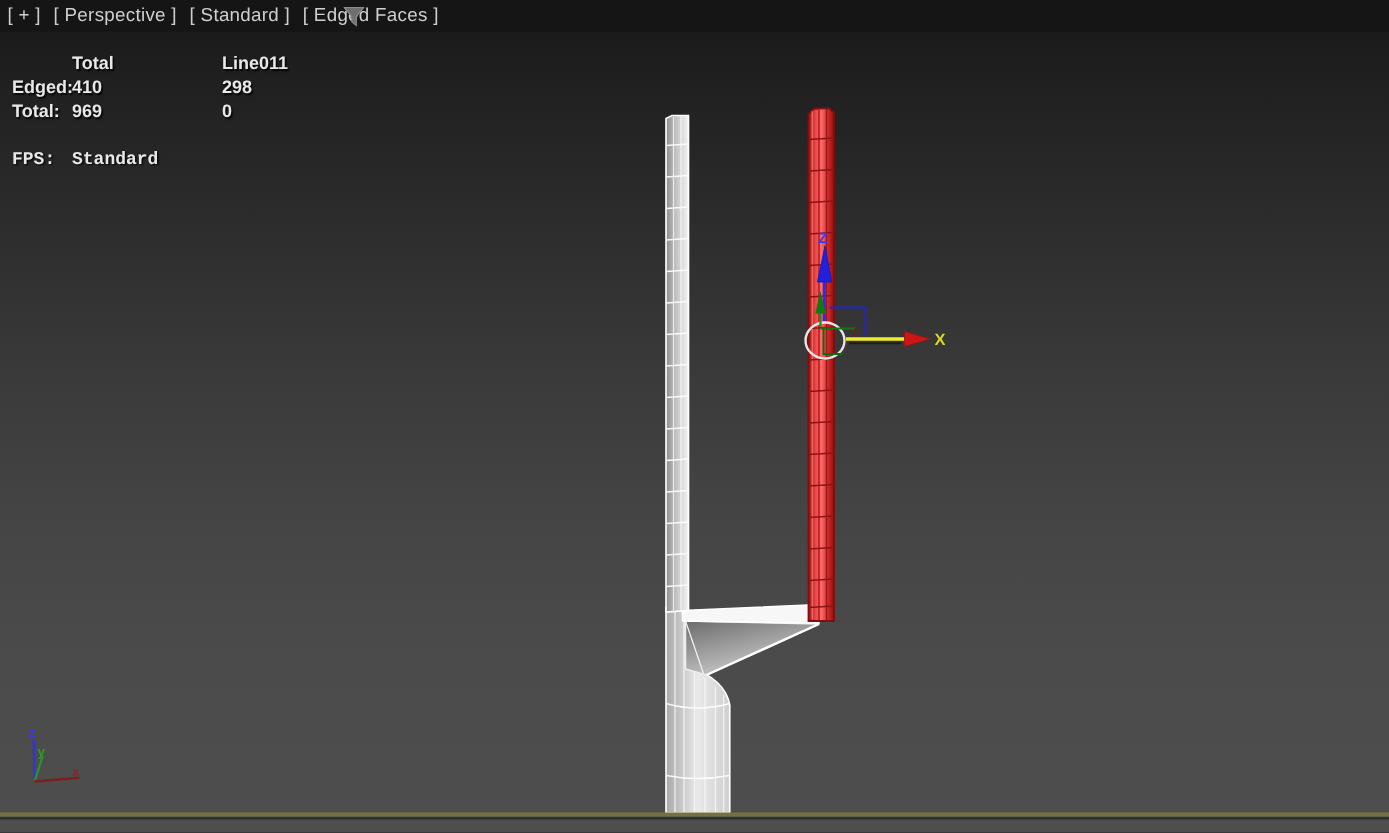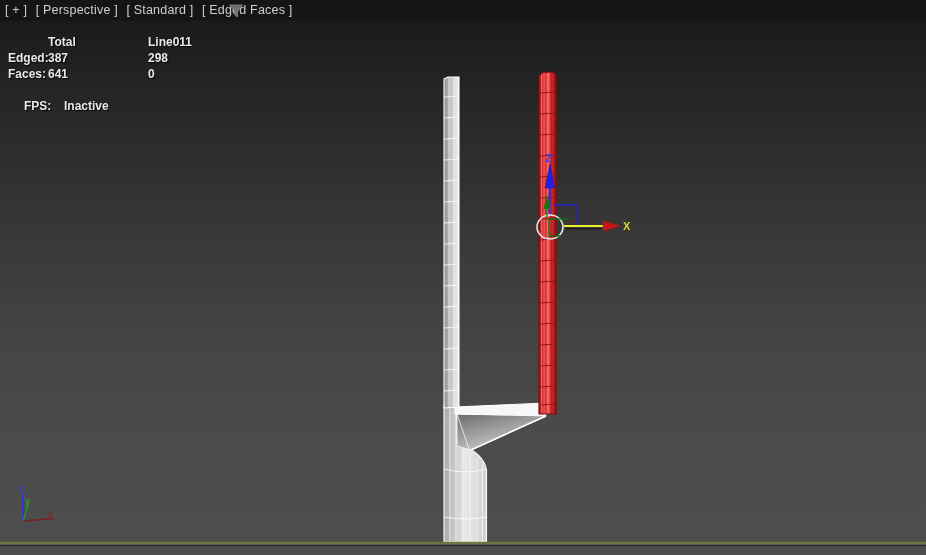--- a/index.html
+++ b/index.html
@@ -16,21 +16,21 @@
     white-space:nowrap;
   }
   .topbar .seg { display:inline-block; margin-left:5px; cursor:pointer; letter-spacing:.2px; }
   .funnel-wrap { position:absolute; left:229px; top:4px; width:14px; height:14px; cursor:pointer; }
   .stats, .fps {
     position:absolute; display:grid; grid-template-columns:40px 100px auto;
     color:#e8e8e8; font-size:12px; font-weight:bold; line-height:16px;
     text-shadow:1px 1px 1px rgba(0,0,0,.85); pointer-events:none;
   }
   .stats { left:8px; top:34px; }
-  .fps   { left:24px; top:98px; }
+  .fps   { left:8px; top:98px;font-family:Liberation Mono, monospace; }
   .scene { position:absolute; left:0; top:0; }
   text { font-family:"Liberation Sans", sans-serif; font-weight:bold; }
 </style>
 </head>
 <body>
 
 <div class="viewport">
 
   <div class="topbar">
     <span class="seg">[ + ]</span>
@@ -43,30 +43,30 @@
       <polygon points="0.5,1 13.5,1 8.5,7 8.5,13 5.5,10.5 5.5,7" fill="#6f6f6f" stroke="#8b8b8b" stroke-width="0.8"></polygon>
     </svg>
   </div>
 
   <div class="stats">
     <span></span>
     <span>Total</span>
     <span>Line011</span>
 
     <span>Edged:</span>
-    <span>387</span>
+    <span>410</span>
     <span>298</span>
 
-    <span>Faces:</span>
-    <span>641</span>
+    <span>Total:</span>
+    <span>969</span>
     <span>0</span>
   </div>
   <div class="fps">
     <span>FPS:</span>
-    <span>Inactive</span>
+    <span>Standard</span>
   </div>
 
   <svg class="scene" width="926" height="555" viewBox="0 0 926 555">
     <defs>
       <linearGradient id="gWall" x1="0" y1="0" x2="1" y2="0">
         <stop offset="0" stop-color="#8d8d8d"></stop>
         <stop offset="0.45" stop-color="#c3c3c3"></stop>
         <stop offset="1" stop-color="#f3f3f3"></stop>
       </linearGradient>
       <linearGradient id="gColumn" x1="0" y1="0" x2="1" y2="0">

